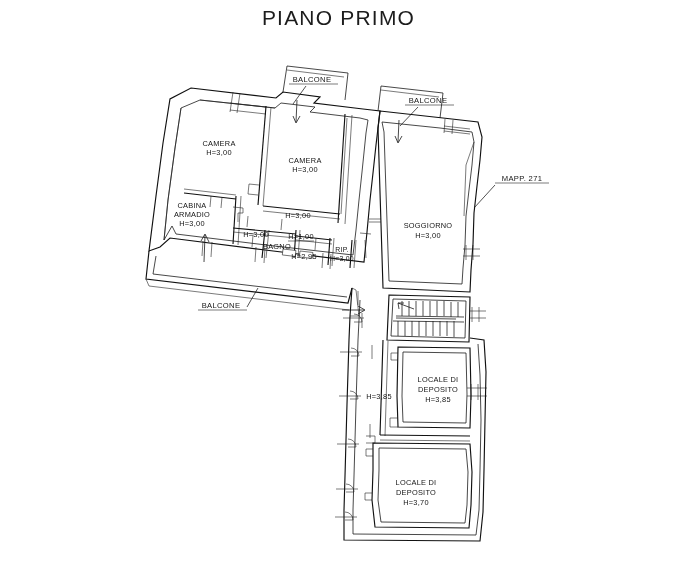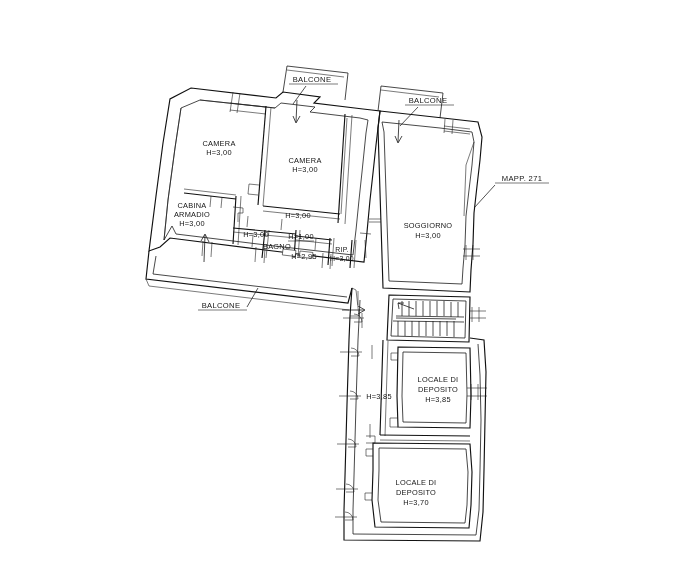--- a/index.html
+++ b/index.html
@@ -58,20 +58,21 @@
     font-size: 7.6px;
     fill: #141414;
     letter-spacing: 0.35px;
   }
 </style>
 </head>
 <body>
 
 <div id="plan-root">
 
+  <div id="plan-title">PIANO PRIMO</div>
 
   <svg class="plan-svg" viewBox="0 0 677 572" xmlns="http://www.w3.org/2000/svg">
 
     <g>
 
       <path class="wall" d="M191,88 L276,98 L283,92 L320,97 L314,103 L363,109 L380,111
                             L378,128 L376,145 L373,173 L370,200 L367,232 L364,262
                             L265,250 L170,238 L160,247 L149,251 L156,196 L163,143 L170,99 Z"></path>
 
       <path class="wall-thin" d="M200,100 L275,108 L281,103 L315,107 L310,112 L360,118

